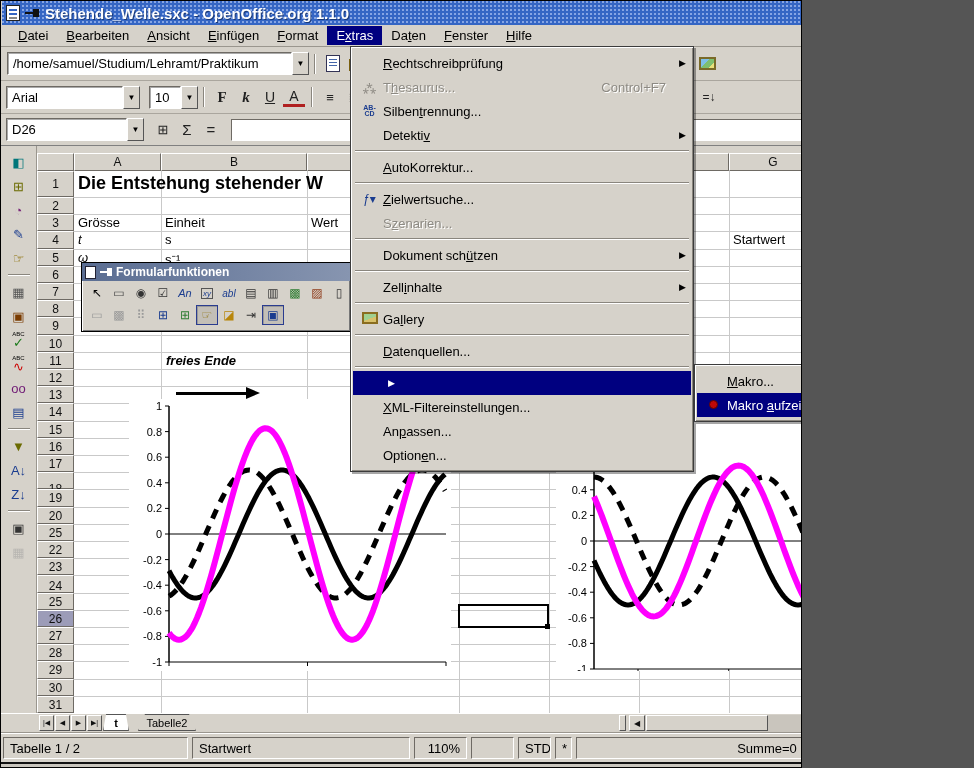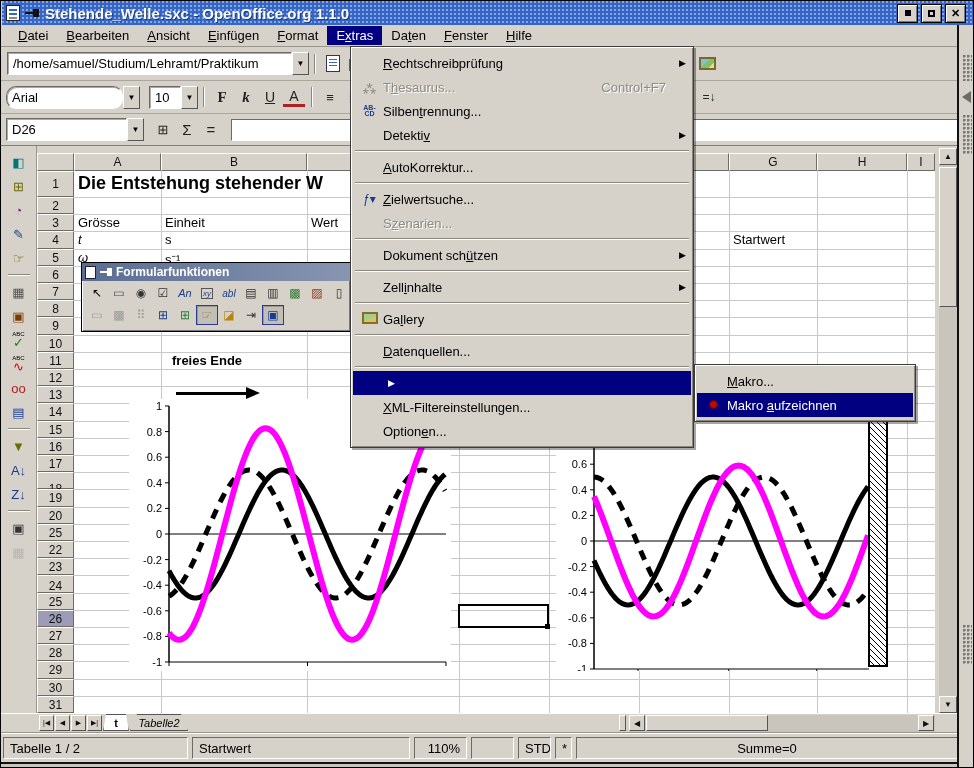--- a/index.html
+++ b/index.html
@@ -1,17 +1,17 @@
 <!DOCTYPE html>
 <html><head>
 <meta charset="utf-8">
 <style>
   html,body{margin:0;padding:0;background:#555;}
   *{box-sizing:border-box;}
-  .window{position:relative;width:974px;height:768px;background:#d6d2ca;
+  .window{position:relative;width:802px;height:768px;background:#d6d2ca;
     font-family:"Liberation Sans",sans-serif;overflow:hidden;border:1px solid #000;}
   
   .titlebar{position:absolute;left:1px;top:0;width:972px;height:24px;
     background:#3566c4;
     background-image:radial-gradient(circle at 1px 1px,#86a5e4 22%,rgba(0,0,0,0) 30%);
     background-size:4px 4px;display:flex;align-items:center;color:#fff;}
   .title-text{font-weight:bold;font-size:15px;margin-left:6px;white-space:nowrap;text-shadow:1px 1px 0 #1b3a77;}
   .win-doc-icon{width:14px;height:16px;background:#fff;border:1px solid #222;margin-left:4px;position:relative;}
   .win-doc-icon::after{content:"";position:absolute;left:2px;top:3px;width:8px;height:2px;background:#3566c4;box-shadow:0 4px 0 #3566c4,0 8px 0 #888;}
   .pin-icon{width:14px;height:8px;margin-left:5px;position:relative;}
@@ -183,21 +183,21 @@
     <div class="ico-btn">
         <div class="folder-css-icon"></div>
       </div>
     <div class="ico-btn" style="position:absolute;left:694px;">
         <div class="pic-css-icon"></div>
       </div>
   </div>
 
   <div class="tbar objectbar">
     <div class="combo" style="margin-left:5px;">
-      <div class="cfield" style="width:117px;border-radius:10px;">Arial</div>
+      <div class="cfield" style="width:117px;">Arial</div>
       <div class="drop-btn">
           <span>▼</span>
         </div>
     </div>
     <div class="combo" style="margin-left:9px;">
       <div class="cfield" style="width:32px;">10</div>
       <div class="drop-btn">
           <span>▼</span>
         </div>
     </div>
@@ -257,21 +257,21 @@
         </div>
         <div class="lt-icon">
           <span class="mini">ABC</span>
           <span style="color: rgb(26, 122, 26);">✓</span>
         </div>
         <div class="lt-icon">
           <span class="mini">ABC</span>
           <span style="color: rgb(204, 0, 0);">∿</span>
         </div>
         <div class="lt-icon">
-          <span style="color: #b91c1c;">oo</span>
+          <span style="color: #701a75;">oo</span>
         </div>
         <div class="lt-icon">
           <span style="color: rgb(26, 60, 143);">▤</span>
         </div>
         <div class="lt-sep"></div>
         <div class="lt-icon">
           <span style="color: rgb(107, 107, 0);">▼</span>
         </div>
         <div class="lt-icon">
           <span style="color: rgb(26, 60, 143);">A↓</span>
@@ -375,21 +375,21 @@
           <div class="gline-v" style="left: 833px;"></div>
           <div class="scell title-cell b" style="left: 4px; top: 2px;">Die Entstehung stehender W</div>
           <div class="scell " style="left: 4px; top: 44.2px;">Grösse</div>
           <div class="scell " style="left: 91px; top: 44.2px;">Einheit</div>
           <div class="scell " style="left: 237px; top: 44.2px;">Wert</div>
           <div class="scell i" style="left: 4px; top: 61.4px;">t</div>
           <div class="scell " style="left: 91px; top: 61.4px;">s</div>
           <div class="scell " style="left: 659px; top: 61.4px;">Startwert</div>
           <div class="scell i" style="left: 4px; top: 78.6px;">ω</div>
           <div class="scell " style="left: 91px; top: 78.6px;">s⁻¹</div>
-          <div class="scell b" style="left: 98px; top: 181.8px;">freies Ende</div>
+          <div class="scell b" style="left: 92px; top: 181.8px; font-style: italic;">freies Ende</div>
           <div class="arrow-line" style="left: 102px; top: 221px; width: 70px; height: 3px;"></div>
           <div class="arrow-head" style="left: 172px; top: 216px;"></div>
           <div class="cellcursor" style="left: 384px; top: 433px; width: 91px; height: 24px;">
             <i></i>
           </div>
         </div>
     </div>
     <div class="vscroll">
       <div class="sbtn" style="left:0;top:0;">
           <span>▲</span>
@@ -520,21 +520,21 @@
 
   <div class="tabstrip">
     <div id="tabnav">
         <div class="tnav" style="left: 38px; width: 15px;">|◀</div>
         <div class="tnav" style="left: 54px; width: 15px;">◀</div>
         <div class="tnav" style="left: 70px; width: 15px;">▶</div>
         <div class="tnav" style="left: 86px; width: 15px;">▶|</div>
       </div>
     <div id="tabs">
         <div class="stab active" style="left: 102px; width: 26px;">t</div>
-        <div class="stab" style="left: 129px; width: 58px; font-style: italic;">Tabelle2</div>
+        <div class="stab" style="left: 137px; width: 58px;">Tabelle2</div>
       </div>
     <div class="tnav" style="left:618px;width:7px;"></div>
     <div class="hscroll-track" style="left:628px;width:306px;">
       <div class="sbtn" style="left:0;top:0;width:16px;height:16px;">
           <span>◀</span>
         </div>
       <div class="sthumb" style="left:17px;top:0;width:122px;height:16px;"></div>
       <div class="sbtn" style="left:289px;top:0;width:16px;height:16px;">
           <span>▶</span>
         </div>
@@ -705,20 +705,25 @@
         <span class="mi-icon"></span>
         <span class="mi-arrow">▶</span>
       </div>
       <div class="menu-item">
         <span class="mi-icon"></span>
         <span class="mi-label"><span class="accel">X</span>ML-Filtereinstellungen...</span>
         <span class="mi-arrow"></span>
       </div>
       <div class="menu-item">
         <span class="mi-icon"></span>
+        <span class="mi-label">An<span class="accel">p</span>assen...</span>
+        <span class="mi-arrow"></span>
+      </div>
+      <div class="menu-item">
+        <span class="mi-icon"></span>
         <span class="mi-label">Option<span class="accel">e</span>n...</span>
         <span class="mi-arrow"></span>
       </div>
     </div>
 
   <div class="menu" id="makrosmenu" style="left:693px;top:363px;width:222px;">
       <div class="menu-item">
         <span class="mi-icon"></span>
         <span class="mi-label"><span class="accel">M</span>akro...</span>
         <span class="mi-arrow"></span>

